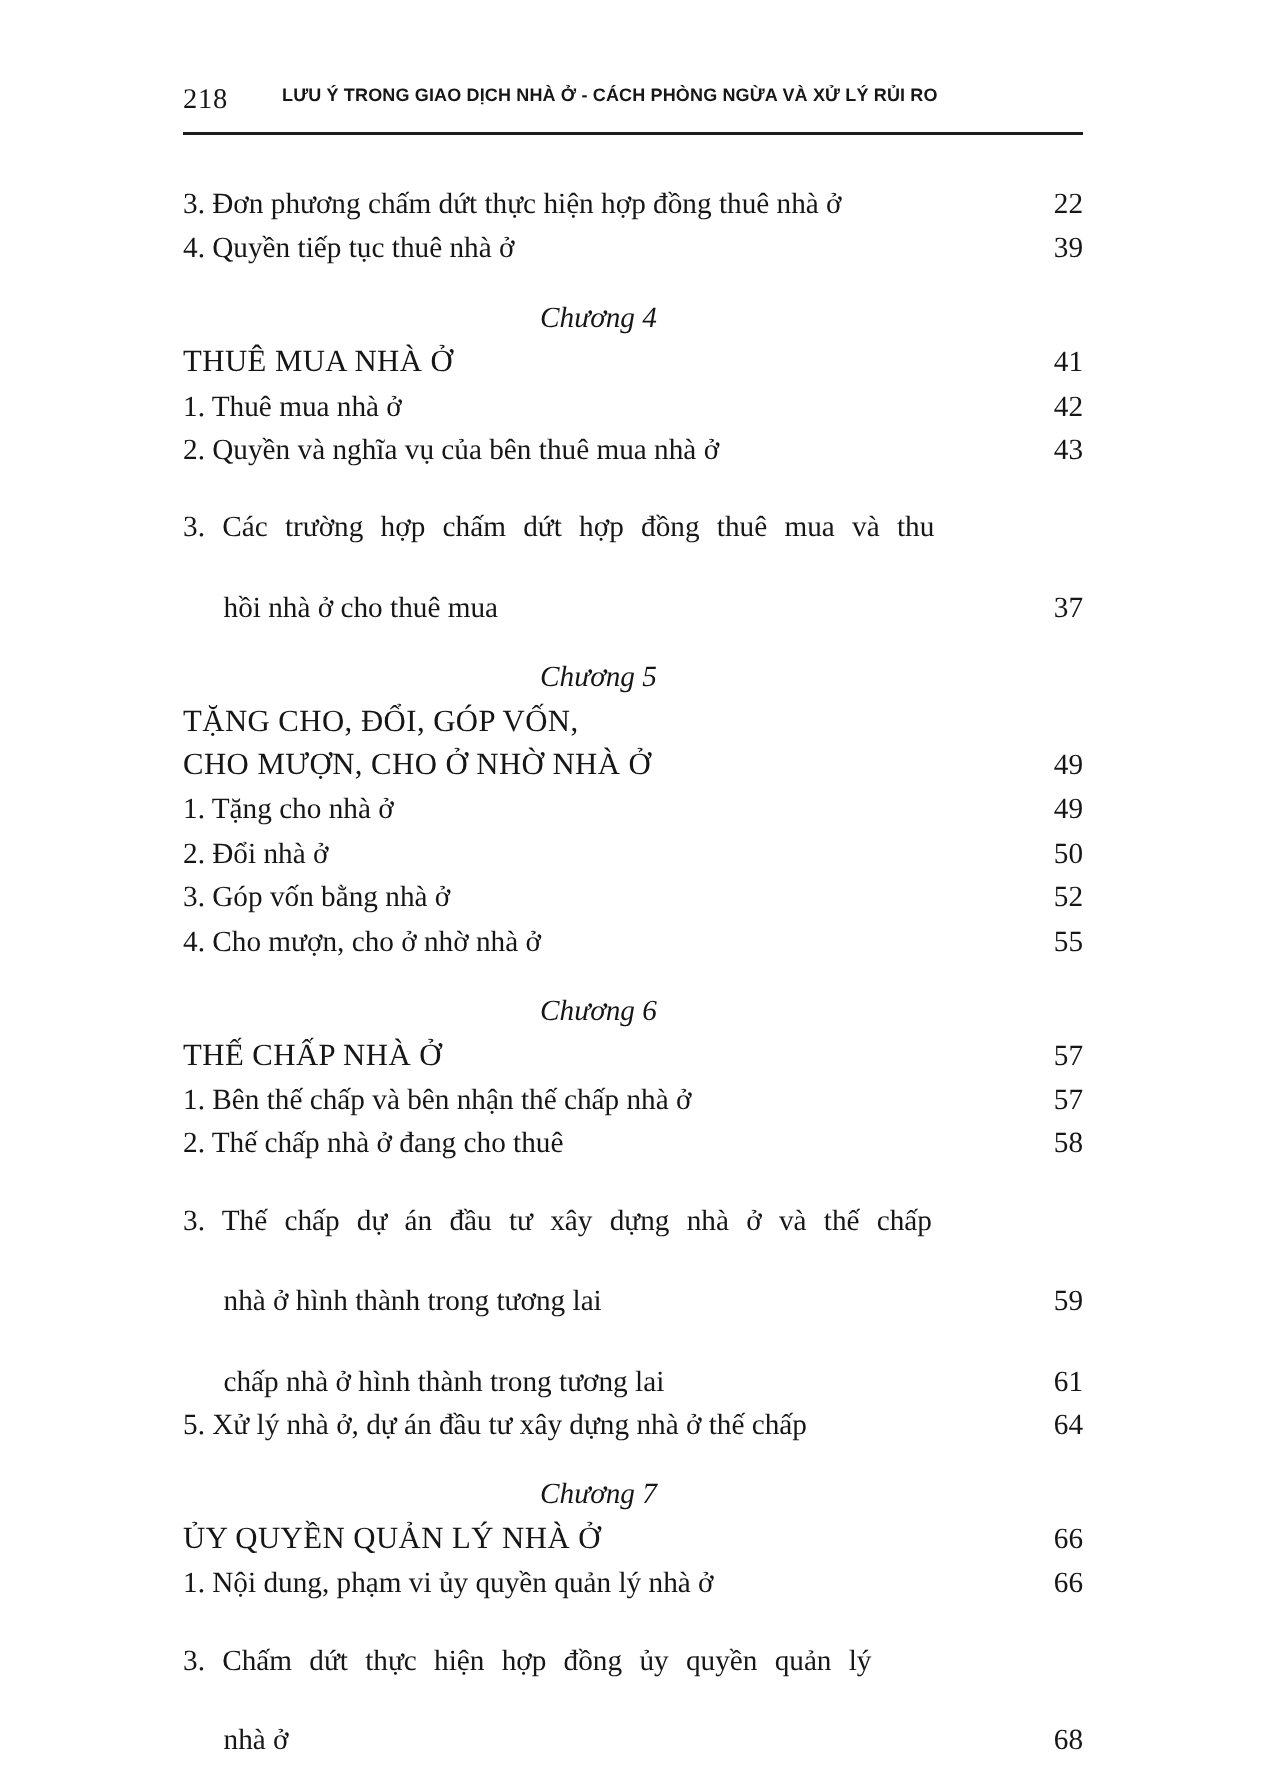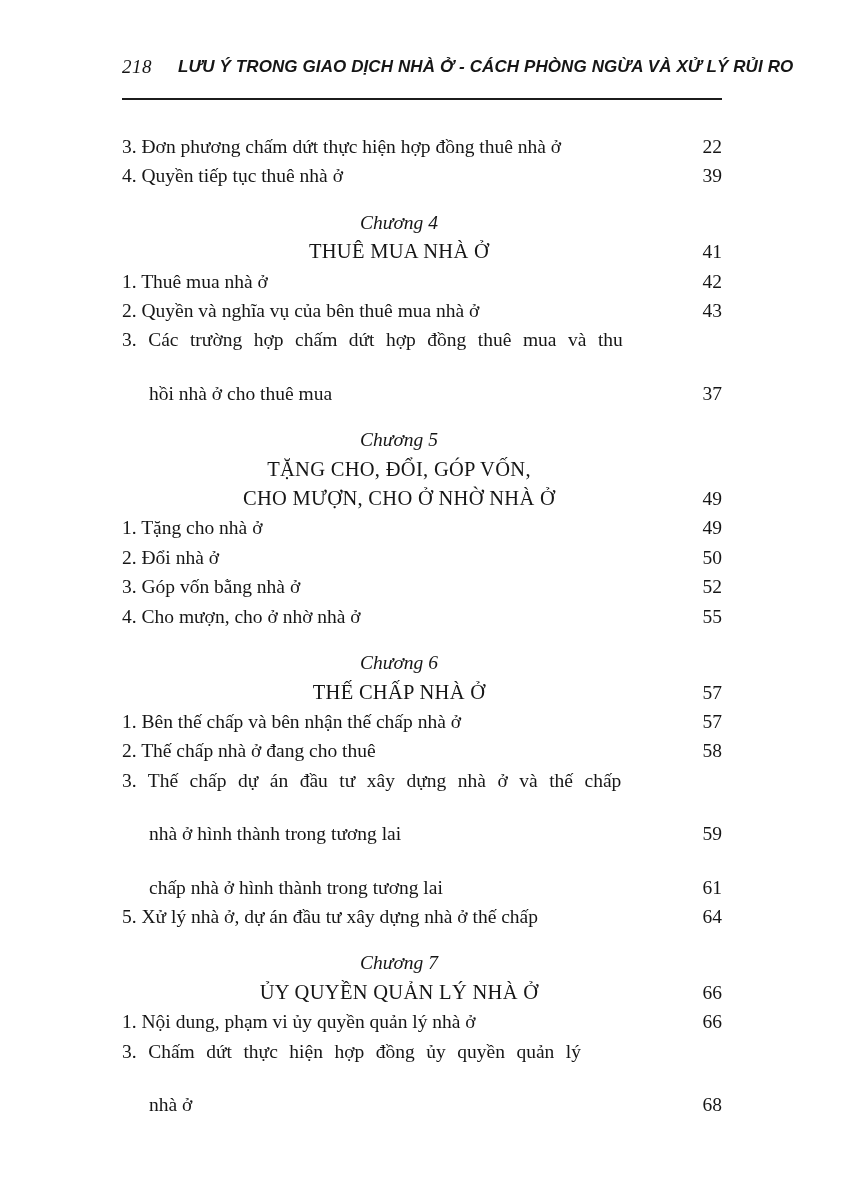--- a/index.html
+++ b/index.html
@@ -14,36 +14,35 @@
     background: #ffffff;
     color: #161616;
     font-family: "Liberation Serif", "DejaVu Serif", serif;
     box-sizing: border-box;
     padding: 56px 120px 40px 122px;
     overflow: hidden;
   }
   
   .running-header {
     display: flex;
-    align-items: center;
+    align-items: flex-start;
     border-bottom: 2px solid #1c1c1c;
-    padding-bottom: 20px;
-    font-style: italic;
+    padding-bottom: 10px;
   }
   .folio {
     font-size: 19px;
     letter-spacing: 0.5px;
     flex: none;
   }
   .running-title {
     font-family: "Liberation Sans", "DejaVu Sans", sans-serif;
-    font-size: 17px;
+    font-size: 12px;
     font-weight: 600;
     letter-spacing: 0.1px;
-    margin-left: 26px;
+    margin-left: 36px;
     white-space: nowrap;
     flex: 1;
   }
   
   .toc {
     margin-top: 32px;
   }
   .row {
     display: flex;
     align-items: baseline;
@@ -64,26 +63,26 @@
     padding-left: 27px;
     margin-top: 24px;
   }
   .row.chapter .txt {
     text-align: center;
     font-style: italic;
     font-size: 19.5px;
     margin-top: 17px;
   }
   .row.title .txt {
-    text-align: center;
     font-size: 20.5px;
     letter-spacing: 0.3px;
   }
   .row.justified .txt {
     word-spacing: 0.34em;
+    margin-top: 22px;
   }
 </style>
 </head>
 <body>
 
 <div class="page">
 
   <div class="running-header">
     <span class="folio">218</span>
     <span class="running-title">LƯU Ý TRONG GIAO DỊCH NHÀ Ở - CÁCH PHÒNG NGỪA VÀ XỬ LÝ RỦI RO</span>

